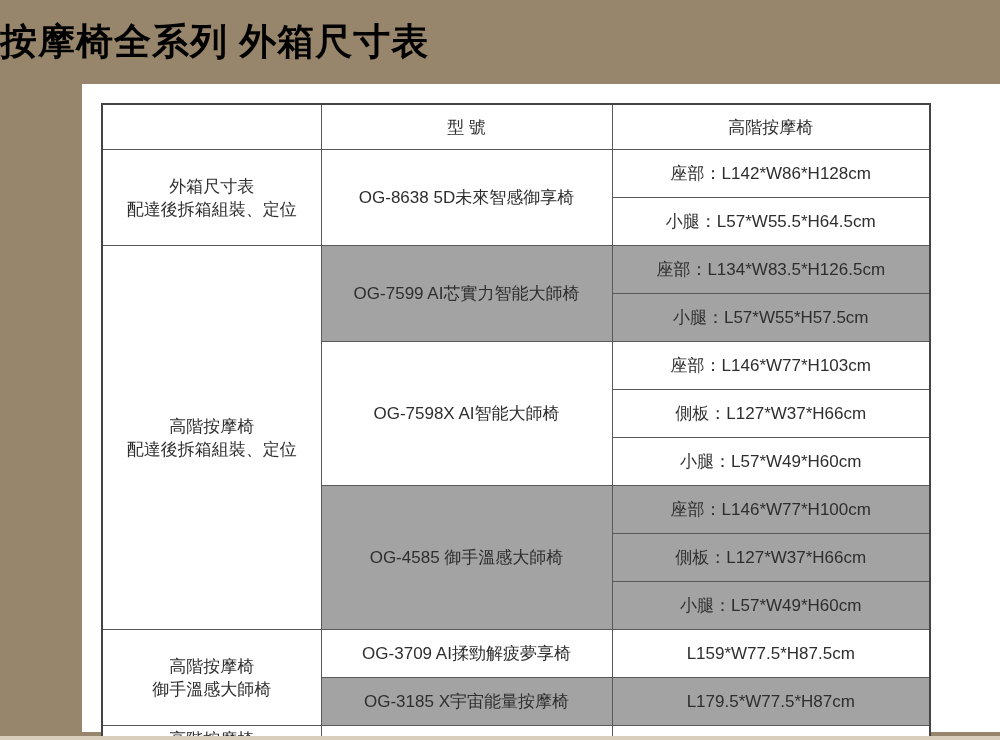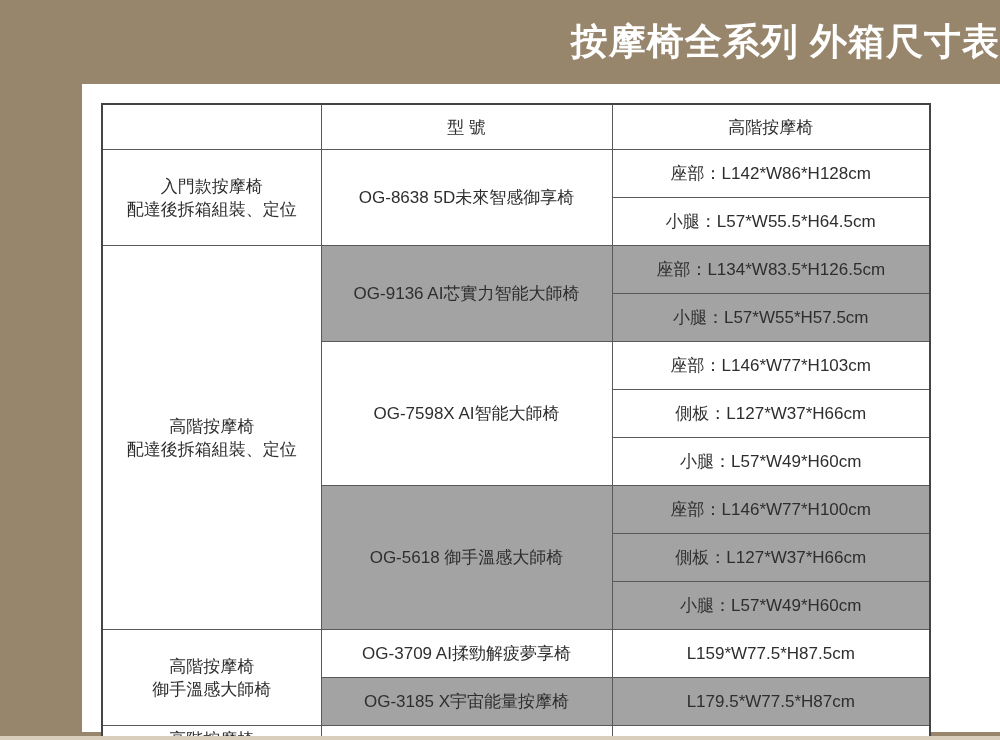--- a/index.html
+++ b/index.html
@@ -6,22 +6,22 @@
   body {
     width: 1000px; height: 740px;
     position: relative;
     background: #97856C;
     font-family: "Liberation Sans", sans-serif;
     overflow: hidden;
   }
   .page-title {
     margin: 0;
     padding-top: 17px;
-    text-align: right;
-    color: #ffffff;
+    text-align: left;
+    color: #000000;
     font-size: 37px;
     font-weight: bold;
     letter-spacing: 1px;
   }
   .table-frame {
     position: absolute;
     left: 82px; top: 84px;
     width: 956px; height: 648px;
     background: #FFFFFF;
     box-sizing: border-box;
@@ -62,55 +62,55 @@
     </colgroup>
     <tbody>
       <tr class="head">
         <td></td>
         <td>型 號</td>
         <td>高階按摩椅</td>
       </tr>
 
       <tr class="datarow">
         <td class="cat" rowspan="2">
-          <div>入門款按摩椅</div>
+          <div>外箱尺寸表</div>
           <div>配達後拆箱組裝、定位</div>
         </td>
         <td rowspan="2">OG-8638 5D未來智感御享椅</td>
         <td>座部：L142*W86*H128cm</td>
       </tr>
       <tr class="datarow">
         <td>小腿：L57*W55.5*H64.5cm</td>
       </tr>
 
       <tr class="datarow">
         <td class="cat" rowspan="8">
           <div>高階按摩椅</div>
           <div>配達後拆箱組裝、定位</div>
         </td>
-        <td class="alt" rowspan="2">OG-9136 AI芯實力智能大師椅</td>
+        <td class="alt" rowspan="2">OG-7599 AI芯實力智能大師椅</td>
         <td class="alt">座部：L134*W83.5*H126.5cm</td>
       </tr>
       <tr class="datarow">
         <td class="alt">小腿：L57*W55*H57.5cm</td>
       </tr>
 
       <tr class="datarow">
         <td rowspan="3">OG-7598X AI智能大師椅</td>
         <td>座部：L146*W77*H103cm</td>
       </tr>
       <tr class="datarow">
         <td>側板：L127*W37*H66cm</td>
       </tr>
       <tr class="datarow">
         <td>小腿：L57*W49*H60cm</td>
       </tr>
 
       <tr class="datarow">
-        <td class="alt" rowspan="3">OG-5618 御手溫感大師椅</td>
+        <td class="alt" rowspan="3">OG-4585 御手溫感大師椅</td>
         <td class="alt">座部：L146*W77*H100cm</td>
       </tr>
       <tr class="datarow">
         <td class="alt">側板：L127*W37*H66cm</td>
       </tr>
       <tr class="datarow">
         <td class="alt">小腿：L57*W49*H60cm</td>
       </tr>
 
       <tr class="datarow">

